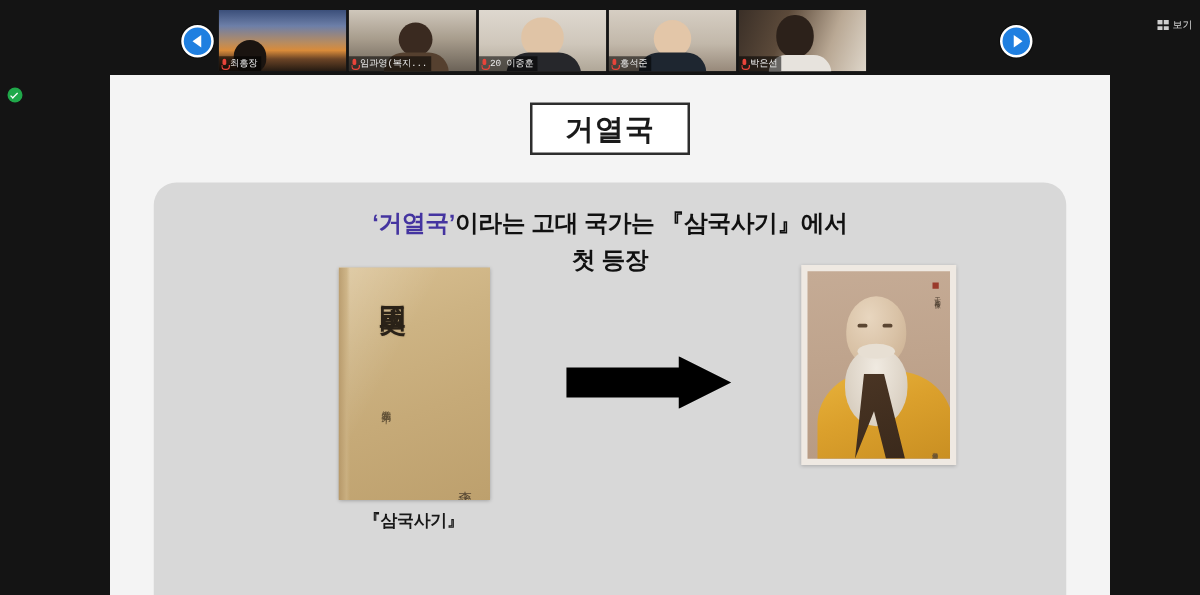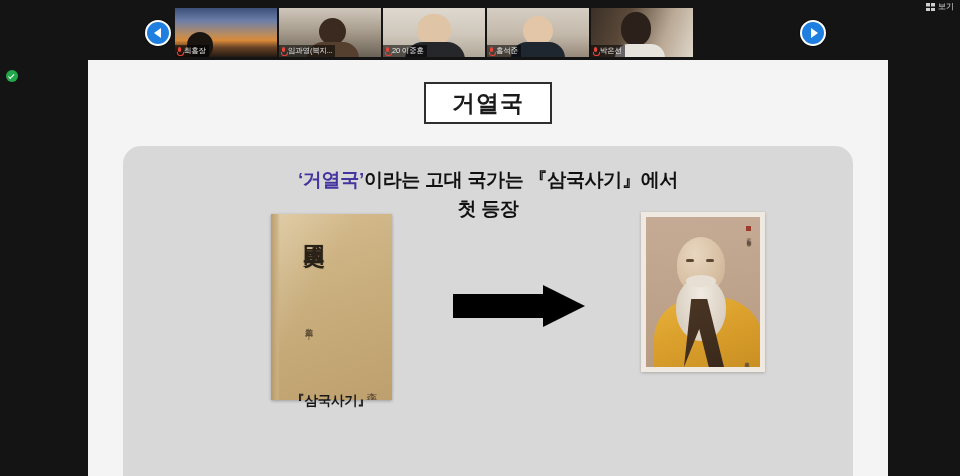--- a/index.html
+++ b/index.html
@@ -32,21 +32,21 @@
   .view-control {
     position: absolute;
     right: 4px; top: 1px;
     display: flex;
     align-items: flex-end;
     gap: 3px;
     color: #d8d8d8;
     font-size: 8px;
     line-height: 9px;
     z-index: 55;
-    padding: 1px 2px;
+    padding: 14px 2px;
   }
   .grid-ico {
     display: inline-block;
     width: 9px; height: 8px;
     background:
       linear-gradient(#cfcfcf,#cfcfcf) 0 0 / 4px 3.5px no-repeat,
       linear-gradient(#cfcfcf,#cfcfcf) 5px 0 / 4px 3.5px no-repeat,
       linear-gradient(#cfcfcf,#cfcfcf) 0 4.5px / 4px 3.5px no-repeat,
       linear-gradient(#cfcfcf,#cfcfcf) 5px 4.5px / 4px 3.5px no-repeat;
   }
@@ -59,20 +59,21 @@
     width: 960px; height: 49px;
     background: #141414;
     z-index: 30;
   }
   .thumbs {
     position: absolute;
     left: 175px; top: 0;
     width: 620px; height: 49px;
     display: flex;
     gap: 2px;
+    font-family: Liberation Mono, monospace;
   }
   .thumb {
     position: relative;
     width: 102px;
     height: 49px;
     overflow: hidden;
     background: #1d1d1d;
     flex: 0 0 auto;
   }
   .thumb .vid { position: absolute; inset: 0; }
@@ -360,21 +361,21 @@
     color: #5b4a38;
     writing-mode: vertical-rl;
     letter-spacing: .5px;
     opacity:.9;
   }
 
   
   .cap-left {
     position: absolute;
     left: 108px;
-    top: 246px;
+    top: 262px;
     width: 200px;
     text-align: center;
     font-size: 13.5px;
     font-weight: 700;
     color: #181818;
     letter-spacing: -0.2px;
   }
   .cap-right {
     position: absolute;
     left: 400px;

